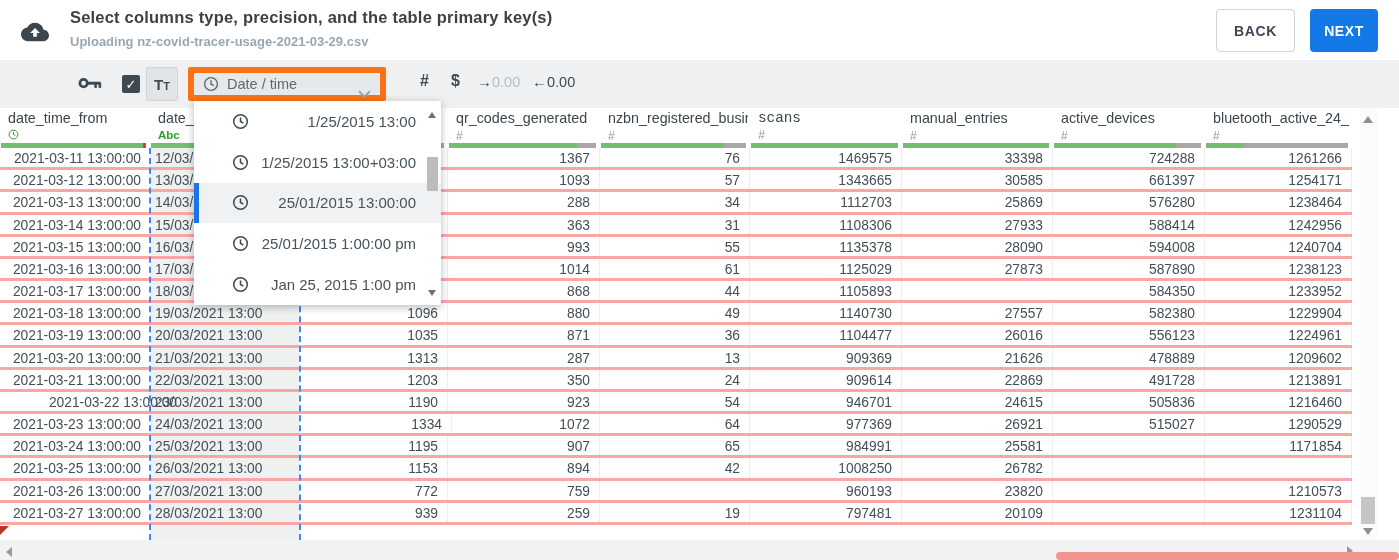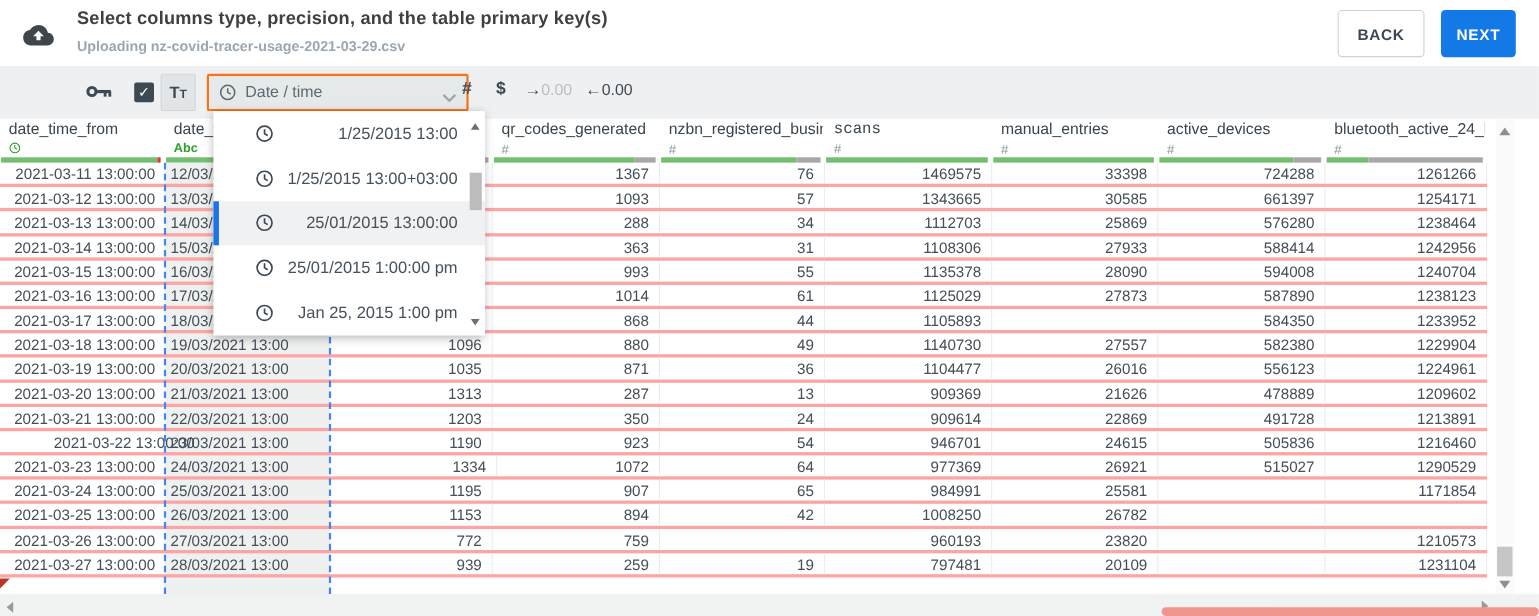--- a/index.html
+++ b/index.html
@@ -21,21 +21,21 @@
   .btn-next{left:1310px;width:68px;background:var(--accent);border:none;color:#fff;}
 
   
   .tbar{position:absolute;left:0;top:60px;width:1399px;height:48px;background:#eef0f2;}
   .key{position:absolute;left:78px;top:17px;width:24px;height:14px;cursor:pointer;}
   .chk{position:absolute;left:122px;top:15px;width:18px;height:18px;background:#3e4a53;border-radius:2px;
        color:#fff;font-size:13px;font-weight:700;display:flex;align-items:center;justify-content:center;cursor:pointer;}
   .ttbtn{position:absolute;left:146px;top:7px;width:32px;height:34px;background:#e2e5e7;border:1px solid #d2d6d9;
        border-radius:2px;font-size:15px;font-weight:700;color:#3e4a53;font-variant:small-caps;cursor:pointer;
        display:flex;align-items:center;justify-content:center;font-family:inherit;}
-  .sel{position:absolute;left:188px;top:7px;width:238px;height:34px;background:#e6e9ea;border:2px solid #f97316;
+  .sel{position:absolute;left:188px;top:7px;width:198px;height:34px;background:#e6e9ea;border:6px solid #f97316;
        border-radius:2px;display:flex;align-items:center;cursor:pointer;box-sizing:border-box;}
   .sel .sel-clock{margin-left:9px;width:16px;height:16px;color:#5b666f;}
   .sel .sel-val{margin-left:8px;font-size:14.5px;color:#5d6a73;}
   .sel .chev{position:absolute;right:9px;top:12px;width:13px;height:9px;color:#9aa4ab;}
   .tico{position:absolute;top:12px;font-size:16px;font-weight:600;color:#3e4a53;cursor:pointer;}
   .hash{left:420px;} .dollar{left:451px;}
   .dec{position:absolute;top:13px;font-size:14.5px;cursor:pointer;white-space:nowrap;}
   .dec .arr{color:#3e4a53;font-size:15px;}
   .dec-inc{left:477px;} .dec-inc .val{color:#b7bfc5;}
   .dec-dec{left:532px;} .dec-dec .val{color:#3e4a53;}

